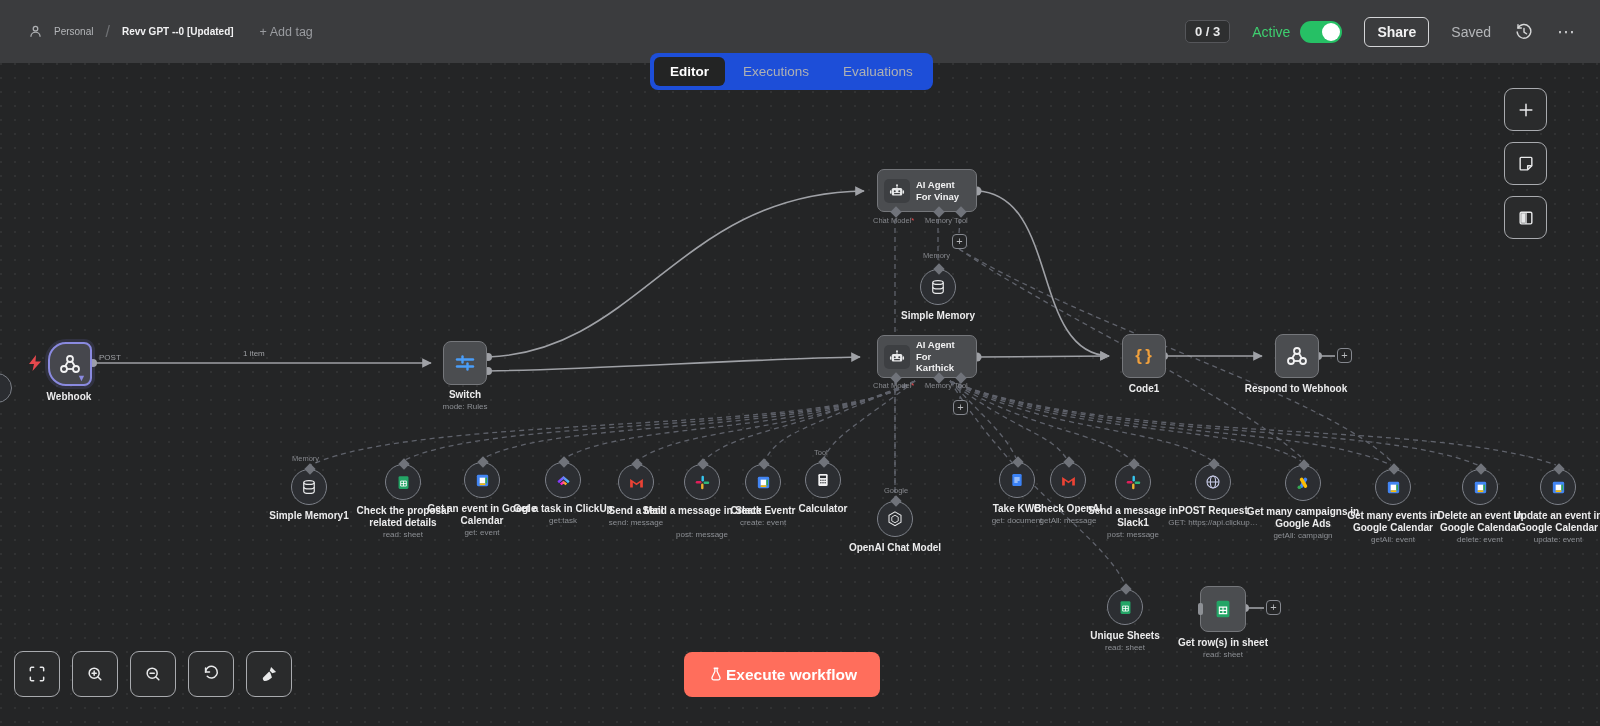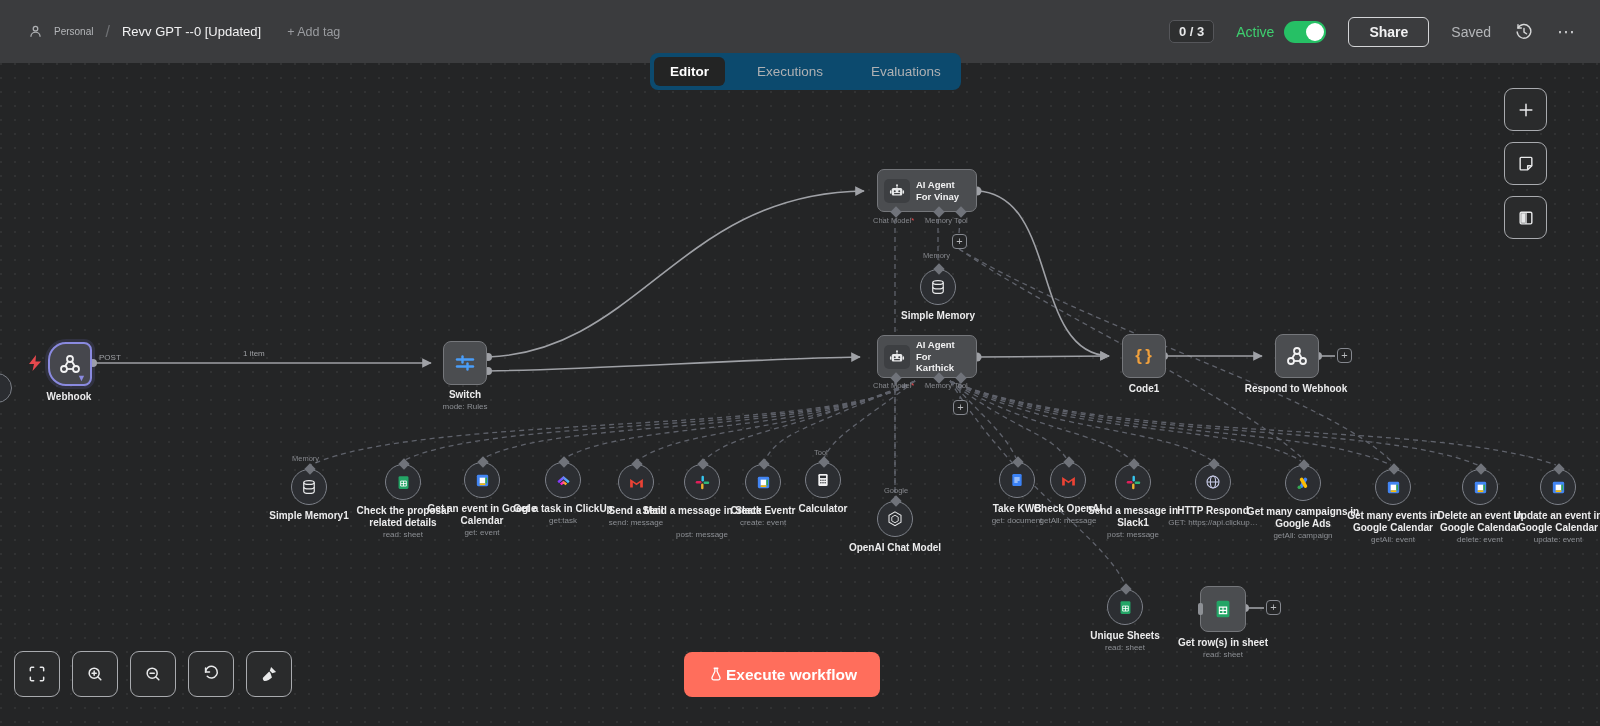--- a/index.html
+++ b/index.html
@@ -5,39 +5,39 @@
   * { box-sizing: border-box; margin: 0; padding: 0; }
   html,body { width:1600px; height:726px; overflow:hidden; background:#242526;
     font-family:"Liberation Sans","DejaVu Sans",sans-serif; }
 
   
   .header { position:absolute; left:0; top:0; width:1600px; height:63px;
     background:#3b3c3e; display:flex; align-items:center; padding:0 24px; z-index:10; }
   .crumb { display:flex; align-items:center; gap:8px; }
   .crumb .ws { color:#b4b6b9; font-size:10px; }
   .crumb .sep { color:#6f7174; font-size:16px; margin:0 4px; }
-  .crumb .title { color:#f2f2f3; font-size:13px; font-weight:normal; }
+  .crumb .title { color:#f2f2f3; font-size:10px; font-weight:bold; }
   .crumb .addtag { color:#9a9ca0; font-size:12.5px; margin-left:18px; }
   .hright { margin-left:auto; display:flex; align-items:center; gap:22px; }
   .counter { background:#2e2f30; border:1px solid #55565a; border-radius:5px;
     color:#e8e9ea; font-size:13px; font-weight:bold; padding:3px 9px; }
   .active-wrap { display:flex; align-items:center; gap:10px; }
   .active-label { color:#3ecf6f; font-size:14px; }
   .toggle { width:42px; height:22px; border-radius:11px; background:#26c065; position:relative; cursor:pointer; }
   .toggle .knob { position:absolute; right:2px; top:2px; width:18px; height:18px; border-radius:50%; background:#fff; }
   .share-btn { background:transparent; border:1.5px solid #d4d5d7; border-radius:6px;
-    color:#f2f2f3; font-size:14px; font-weight:bold; padding:6px 20px; cursor:pointer;
+    color:#f2f2f3; font-size:14px; font-weight:bold; padding:6px 12px; cursor:pointer;
     font-family:inherit; }
   .saved { color:#b4b6b9; font-size:14px; }
   .hicon { width:22px; height:22px; display:flex; align-items:center; justify-content:center; cursor:pointer; }
   .dots { color:#c9cacc; font-size:18px; cursor:pointer; letter-spacing:1px; }
 
   
   .tabbar { position:absolute; left:650px; top:53px; z-index:11;
-    background:#0c4a6e; border-radius:8px; padding:4px; display:flex; gap:16px; }
+    background:#1d4ed8; border-radius:8px; padding:4px; display:flex; gap:2px; }
   .tab { font-size:13.5px; color:#aeb0b3; padding:7px 16px; border-radius:6px; cursor:pointer; }
   .tab.active { background:#232424; color:#fff; font-weight:bold; }
 
   
   .canvas { position:absolute; left:0; top:63px; width:1600px; height:663px;
     background:#242526;
     background-image:radial-gradient(circle at 1px 1px, rgba(255,255,255,0.06) 1px, transparent 1.2px);
     background-size:14px 14px; }
   .edges { position:absolute; left:0; top:0; width:1600px; height:663px; z-index:1; }
 
@@ -461,21 +461,21 @@
   <div class="tool-circle" style="left:1195px; top:401px;">
     <span class="diamond" style="top:-5px; left:14px;"></span>
     <svg width="18" height="18" viewBox="0 0 24 24">
         <g fill="none" stroke="#c8cbe8" stroke-width="1.4">
           <circle cx="12" cy="12" r="8"></circle>
           <ellipse cx="12" cy="12" rx="3.5" ry="8"></ellipse>
           <path d="M4 12h16"></path>
         </g>
       </svg>
   </div>
-  <div class="nlabel" style="left:1153px; top:442px; width:120px;">HTTP Respond</div>
+  <div class="nlabel" style="left:1153px; top:442px; width:120px;">POST Request</div>
   <div class="nsub" style="left:1148px; top:455px; width:130px;">GET: https://api.clickup…</div>
 
   <div class="tool-circle" style="left:1285px; top:402px;">
     <span class="diamond" style="top:-5px; left:14px;"></span>
     <svg width="17" height="17" viewBox="0 0 24 24">
         <rect x="9.5" y="3" width="5" height="16" rx="2.5" fill="#4285f4" transform="rotate(30 12 11)"></rect>
         <rect x="9.5" y="3" width="5" height="16" rx="2.5" fill="#fbbc04" transform="rotate(-30 12 11)"></rect>
         <circle cx="6.2" cy="17.3" r="2.6" fill="#34a853"></circle>
       </svg>
   </div>

